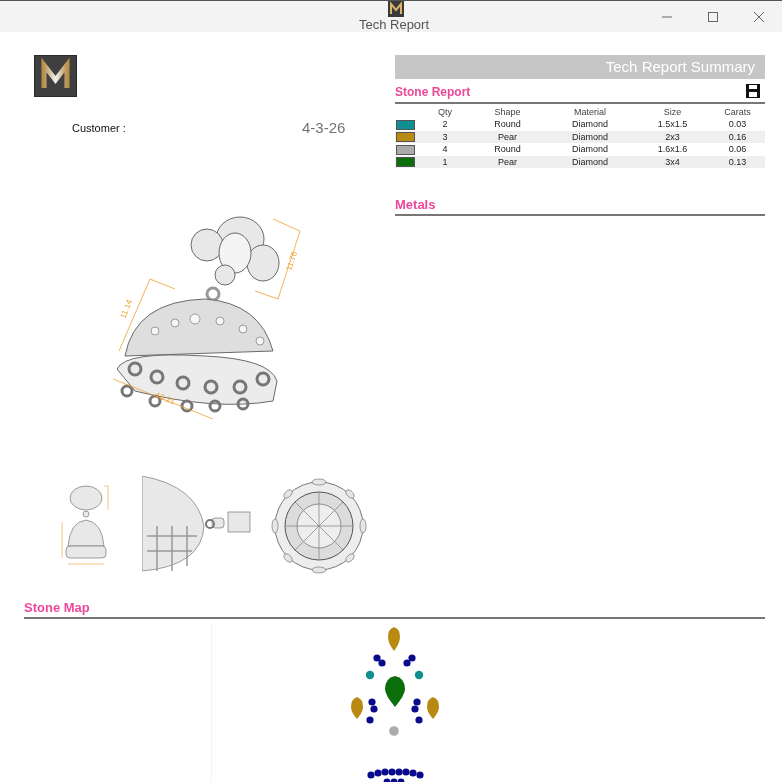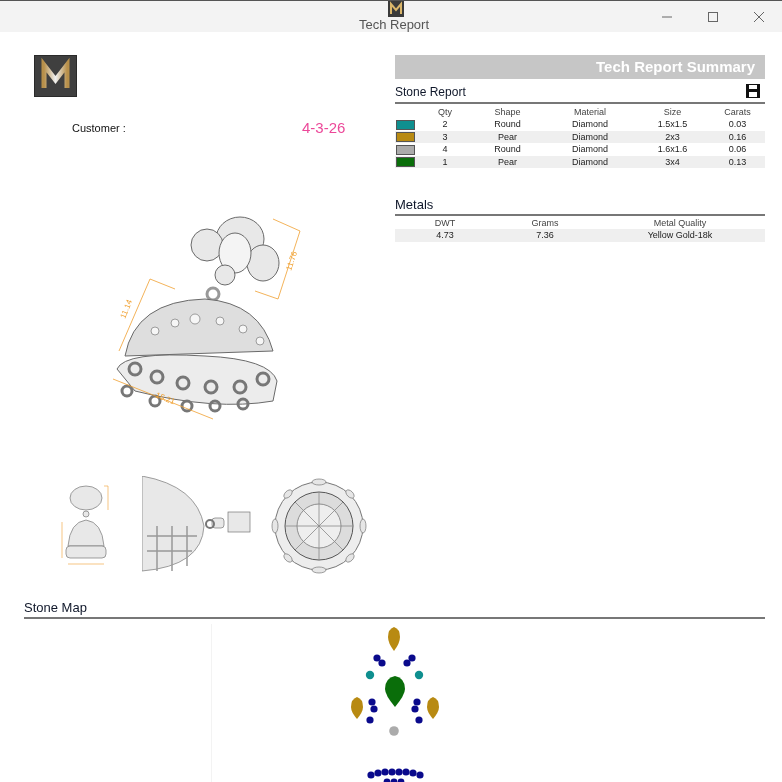--- a/index.html
+++ b/index.html
@@ -6,26 +6,26 @@
   html, body { width: 782px; height: 782px; overflow: hidden; background: #ffffff; font-family: "Liberation Sans", sans-serif; color: #111; }
   .window { position: relative; width: 782px; height: 782px; background: #fff; border-top: 1px solid #555; }
   .titlebar { position: absolute; left: 0; top: 0; width: 782px; height: 31px; background: #f3f3f3; display: flex; align-items: center; flex-direction: column; }
   .app-icon { margin-left: 9px; width: 16px; height: 16px; background: #3a3a3a; position: relative; }
   .app-icon svg { position: absolute; left: 0; top: 0; }
   .title-text { margin-left: 6px; font-size: 13px; color: #555; }
   .win-ctrls { position: absolute; right: 0; top: 0; height: 31px; display: flex; }
   .win-btn { width: 46px; height: 31px; display: flex; align-items: center; justify-content: center; color: #666; }
   .logo { position: absolute; left: 34px; top: 54px; width: 43px; height: 42px; background: #3f3f3f; border: 1px solid #2a2a2a; }
   .customer-label { position: absolute; left: 24px; top: 121px; font-size: 11px; color: #111; margin-left: 48px; }
-  .date { position: absolute; left: 302px; top: 118px; font-size: 15px; color: #ec4899; }
+  .date { position: absolute; left: 302px; top: 118px; font-size: 15px; color: #737373; }
   .hero { position: absolute; left: 95px; top: 200px; width: 225px; height: 230px; }
   .thumb { position: absolute; top: 475px; height: 100px; }
   .summary-bar { position: absolute; left: 395px; top: 54px; width: 370px; height: 24px; background: #c6c6c6; }
-  .summary-title { position: absolute; right: 10px; top: 3px; font-size: 15px; font-weight: bold; color: #fff; }
-  .section-h { position: absolute; font-weight: normal; color: #0f172a; }
+  .summary-title { position: absolute; right: 10px; top: 3px; font-size: 15px; font-weight: normal; color: #fff; }
+  .section-h { position: absolute; font-weight: bold; color: #ec4899; }
   .stone-h { left: 395px; top: 84px; font-size: 12px; }
   .save-icon { position: absolute; left: 746px; top: 83px; width: 14px; height: 14px; }
   .rule { position: absolute; height: 2px; background: #777; }
   table.grid { position: absolute; border-collapse: collapse; font-size: 9px; color: #222; table-layout: fixed; }
   table.grid th { font-weight: normal; color: #444; height: 12px; text-align: center; }
   table.grid td { height: 12.5px; text-align: center; }
   table.grid tr.odd td { background: #efefef; }
   .swatch { width: 19px; height: 10px; margin: 1px 0 0 1px; border: 1px solid #555; }
   .metals-h { left: 395px; top: 196px; font-size: 13px; }
   .stonemap-h { left: 24px; top: 599px; font-size: 13px; }
@@ -247,41 +247,20 @@
         <td>Pear</td>
         <td>Diamond</td>
         <td>3x4</td>
         <td>0.13</td>
       </tr>
     </tbody>
   </table>
 
   <span class="section-h metals-h">Metals</span>
   <div class="rule" style="left:395px;top:213px;width:370px;"></div>
-  <table class="grid" style="left:395px;top:216px;width:370px;">
-    <colgroup>
-        <col style="width:100px">
-        <col style="width:100px">
-        <col style="width:170px">
-      </colgroup>
-    <thead>
-      <tr>
-        <th>DWT</th>
-        <th>Grams</th>
-        <th>Metal Quality</th>
-      </tr>
-    </thead>
-    <tbody>
-      <tr class="odd">
-        <td>4.73</td>
-        <td>7.36</td>
-        <td>Yellow Gold-18k</td>
-      </tr>
-    </tbody>
-  </table>
 
   <span class="section-h stonemap-h">Stone Map</span>
   <div class="rule" style="left:24px;top:616px;width:741px;"></div>
   <div class="map-panel"></div>
 
   <svg class="map-svg" width="130" height="162" viewBox="0 0 130 162">
 
     <path d="M64 6 Q58 8 58 16 Q58 22 64 30 Q70 22 70 16 Q70 8 64 6 Z" fill="#b88a12"></path>
 
     <g fill="#0a0a8c">

